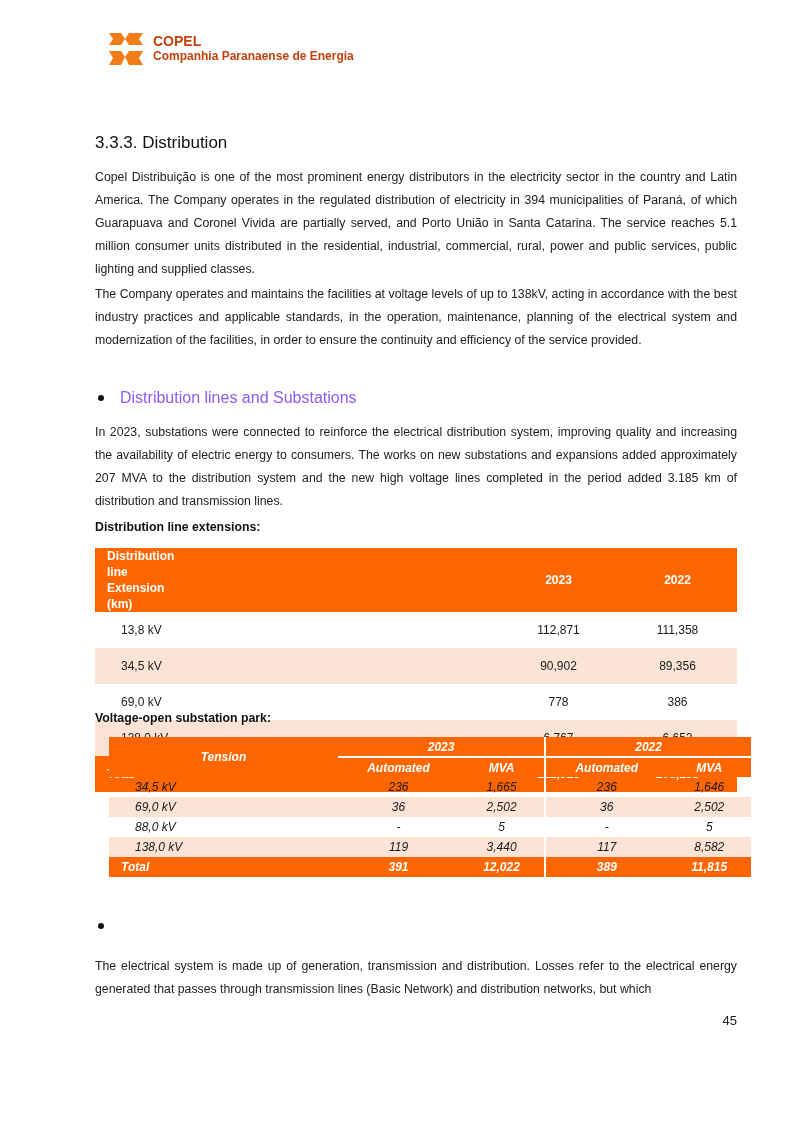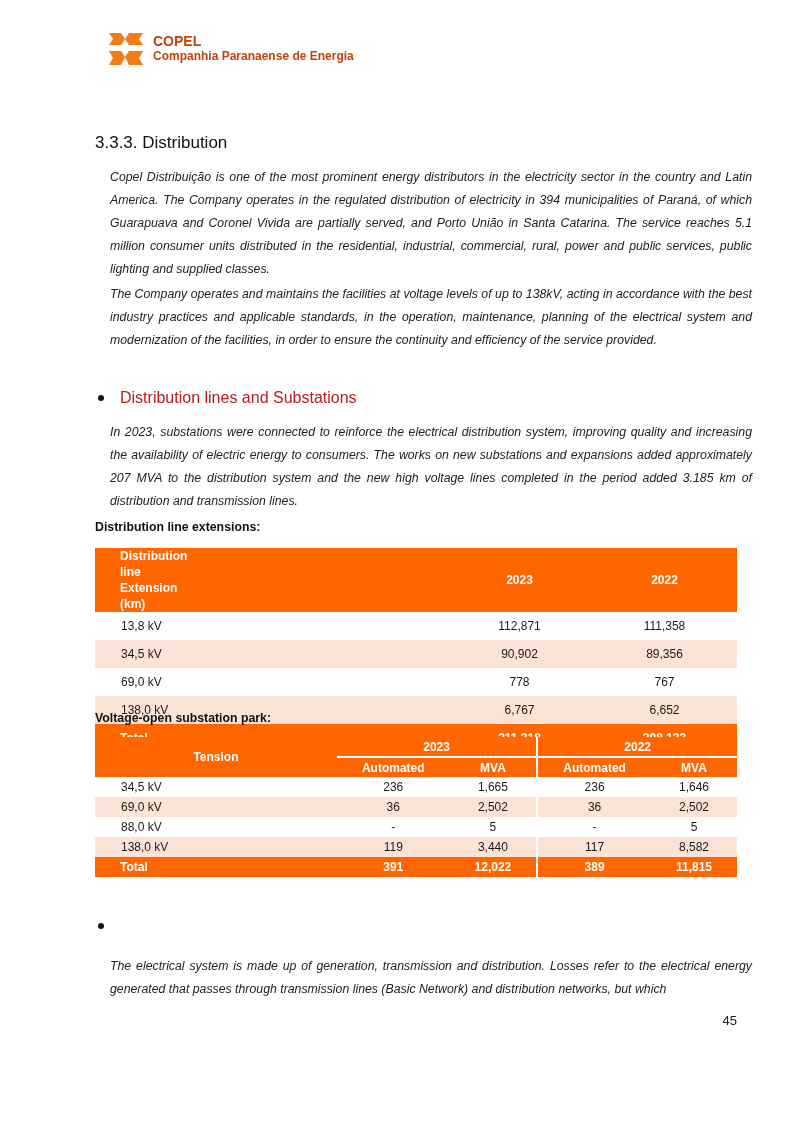--- a/index.html
+++ b/index.html
@@ -4,40 +4,40 @@
 <style>
   html, body { margin: 0; padding: 0; background: #ffffff; }
   body { width: 794px; height: 1123px; position: relative; overflow: hidden;
          font-family: "Liberation Sans", sans-serif; color: #1a1a1a; }
   .logo { position: absolute; left: 107px; top: 31px; display: flex; align-items: center; }
   .logo-mark { width: 38px; height: 36px; }
   .logo-text { margin-left: 8px; color: #c2410c; font-weight: bold; line-height: 15px; }
   .logo-text .l1 { font-size: 14px; }
   .logo-text .l2 { font-size: 12px; }
 
-  .content { position: absolute; left: 110px; width: 642px; font-style: italic; }
+  .content { position: absolute; left: 95px; width: 642px; }
   h2.section { position: absolute; left: 95px; top: 133px; margin: 0; font-size: 17px; font-weight: normal; color: #111; }
   p.body { margin: 0; font-size: 12.3px; line-height: 23px; text-align: justify; color: #222; }
-  .bullet-h { position: absolute; left: 95px; margin: 0; font-size: 16px; font-weight: normal; color: #b91c1c; display: flex; align-items: center; justify-content: center; }
+  .bullet-h { position: absolute; left: 95px; margin: 0; font-size: 16px; font-weight: normal; color: #8b5cf6; display: flex; align-items: center; justify-content: center; }
   .bullet-h .dot { width: 6px; height: 6px; border-radius: 50%; background: #111; margin: 0 16px 0 3px; }
   .caption { position: absolute; left: 95px; font-size: 12.3px; font-weight: bold; color: #111; }
 
   table { border-collapse: collapse; width: 642px; font-size: 12px; }
-  td, th { padding: 0 25px; }
+  td, th { padding: 0 12px; }
   .orange { background: #ff6600; color: #fff; font-weight: bold; }
   .alt { background: #fbe4d5; }
   .num { text-align: center; }
   .lbl { padding-left: 26px; }
 
   #t1 { position: absolute; left: 95px; top: 548px; }
   #t1 thead th { height: 47px; text-align: left; line-height: 16px; }
-  #t1 tbody td { height: 28px; }
+  #t1 tbody td { height: 36px; }
   #t1 .yr { text-align: center; width: 95px; }
 
-  #t2 { position: absolute; left: 95px; top: 737px; }
+  #t2 { position: absolute; left: 109px; top: 737px; font-style: italic; }
   #t2 thead th { height: 19px; text-align: center; }
   #t2 tbody td { height: 20px; }
   #t2 .sep { border-left: 2px solid #fff; }
   #t2 .underline { border-bottom: 2px solid #fff; }
 
   .page-num { position: absolute; right: 57px; top: 1013px; font-size: 13px; color: #222; }
 </style>
 </head>
 <body>
 
@@ -90,21 +90,21 @@
       <td class="num">111,358</td>
     </tr>
     <tr class="alt">
       <td class="lbl" colspan="2">34,5 kV</td>
       <td class="num">90,902</td>
       <td class="num">89,356</td>
     </tr>
     <tr>
       <td class="lbl" colspan="2">69,0 kV</td>
       <td class="num">778</td>
-      <td class="num">767</td>
+      <td class="num">386</td>
     </tr>
     <tr class="alt">
       <td class="lbl" colspan="2">138,0 kV</td>
       <td class="num">6,767</td>
       <td class="num">6,652</td>
     </tr>
     <tr class="orange">
       <td colspan="2">Total</td>
       <td class="num">211,318</td>
       <td class="num">208,133</td>

